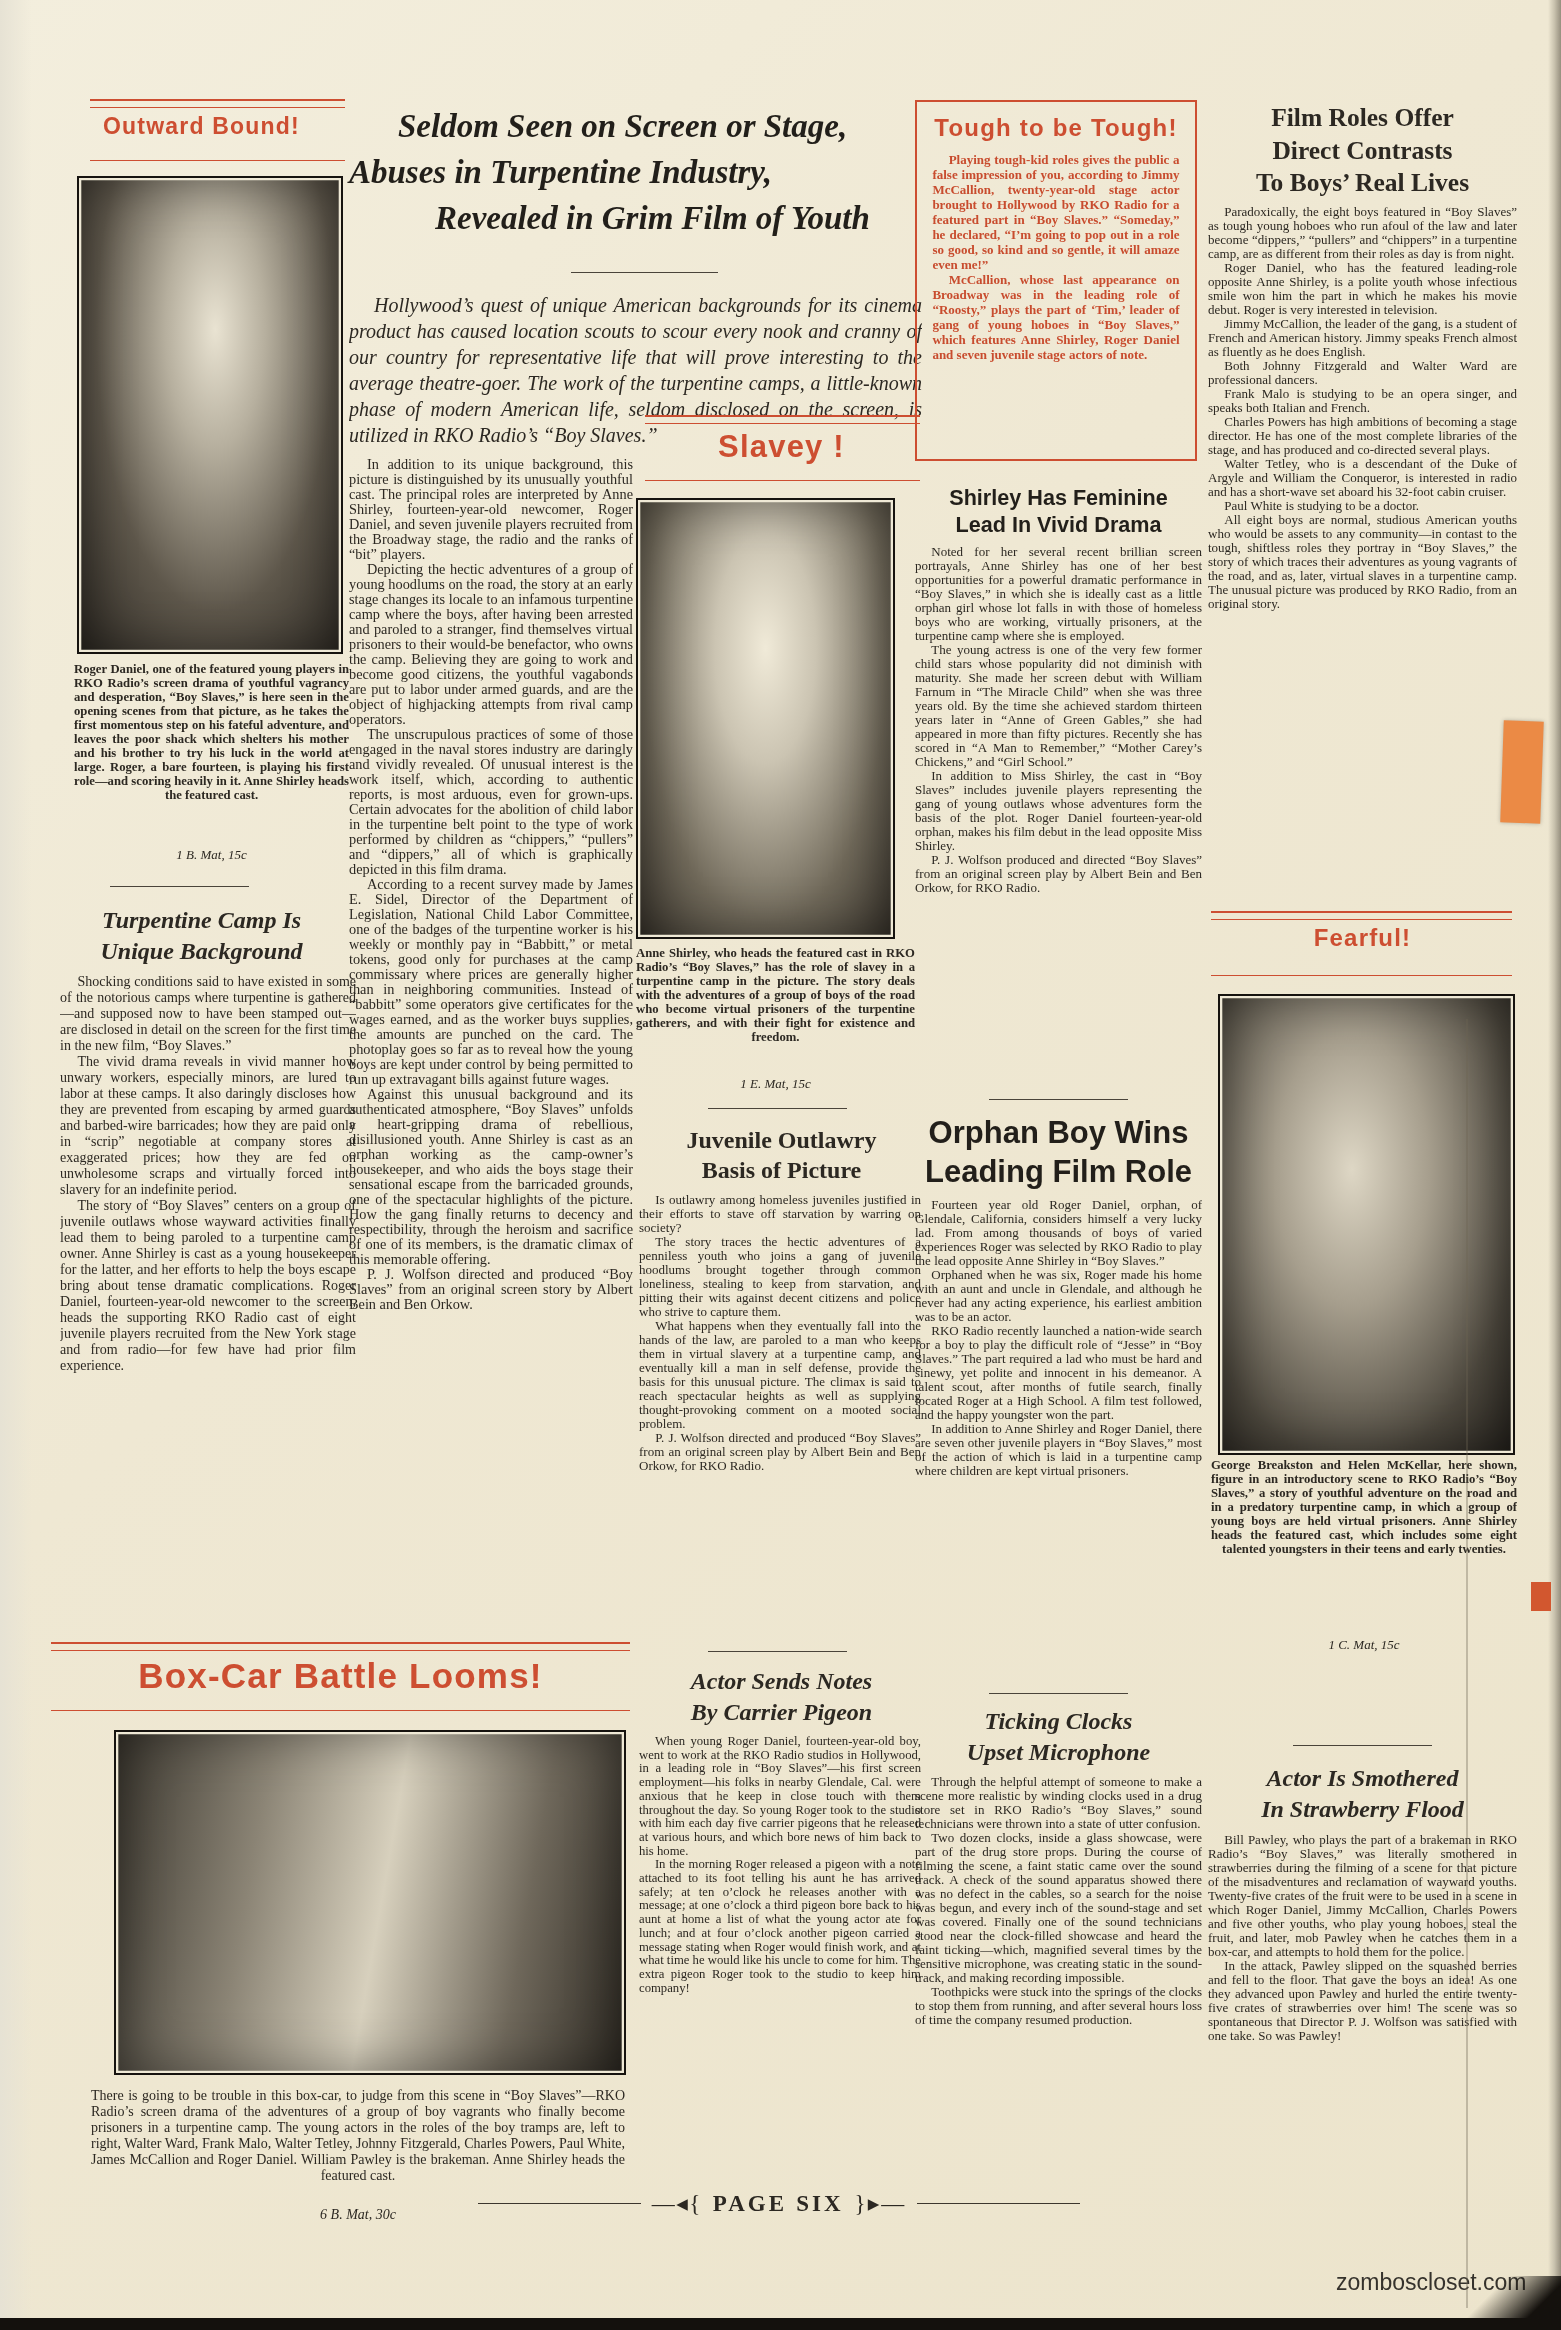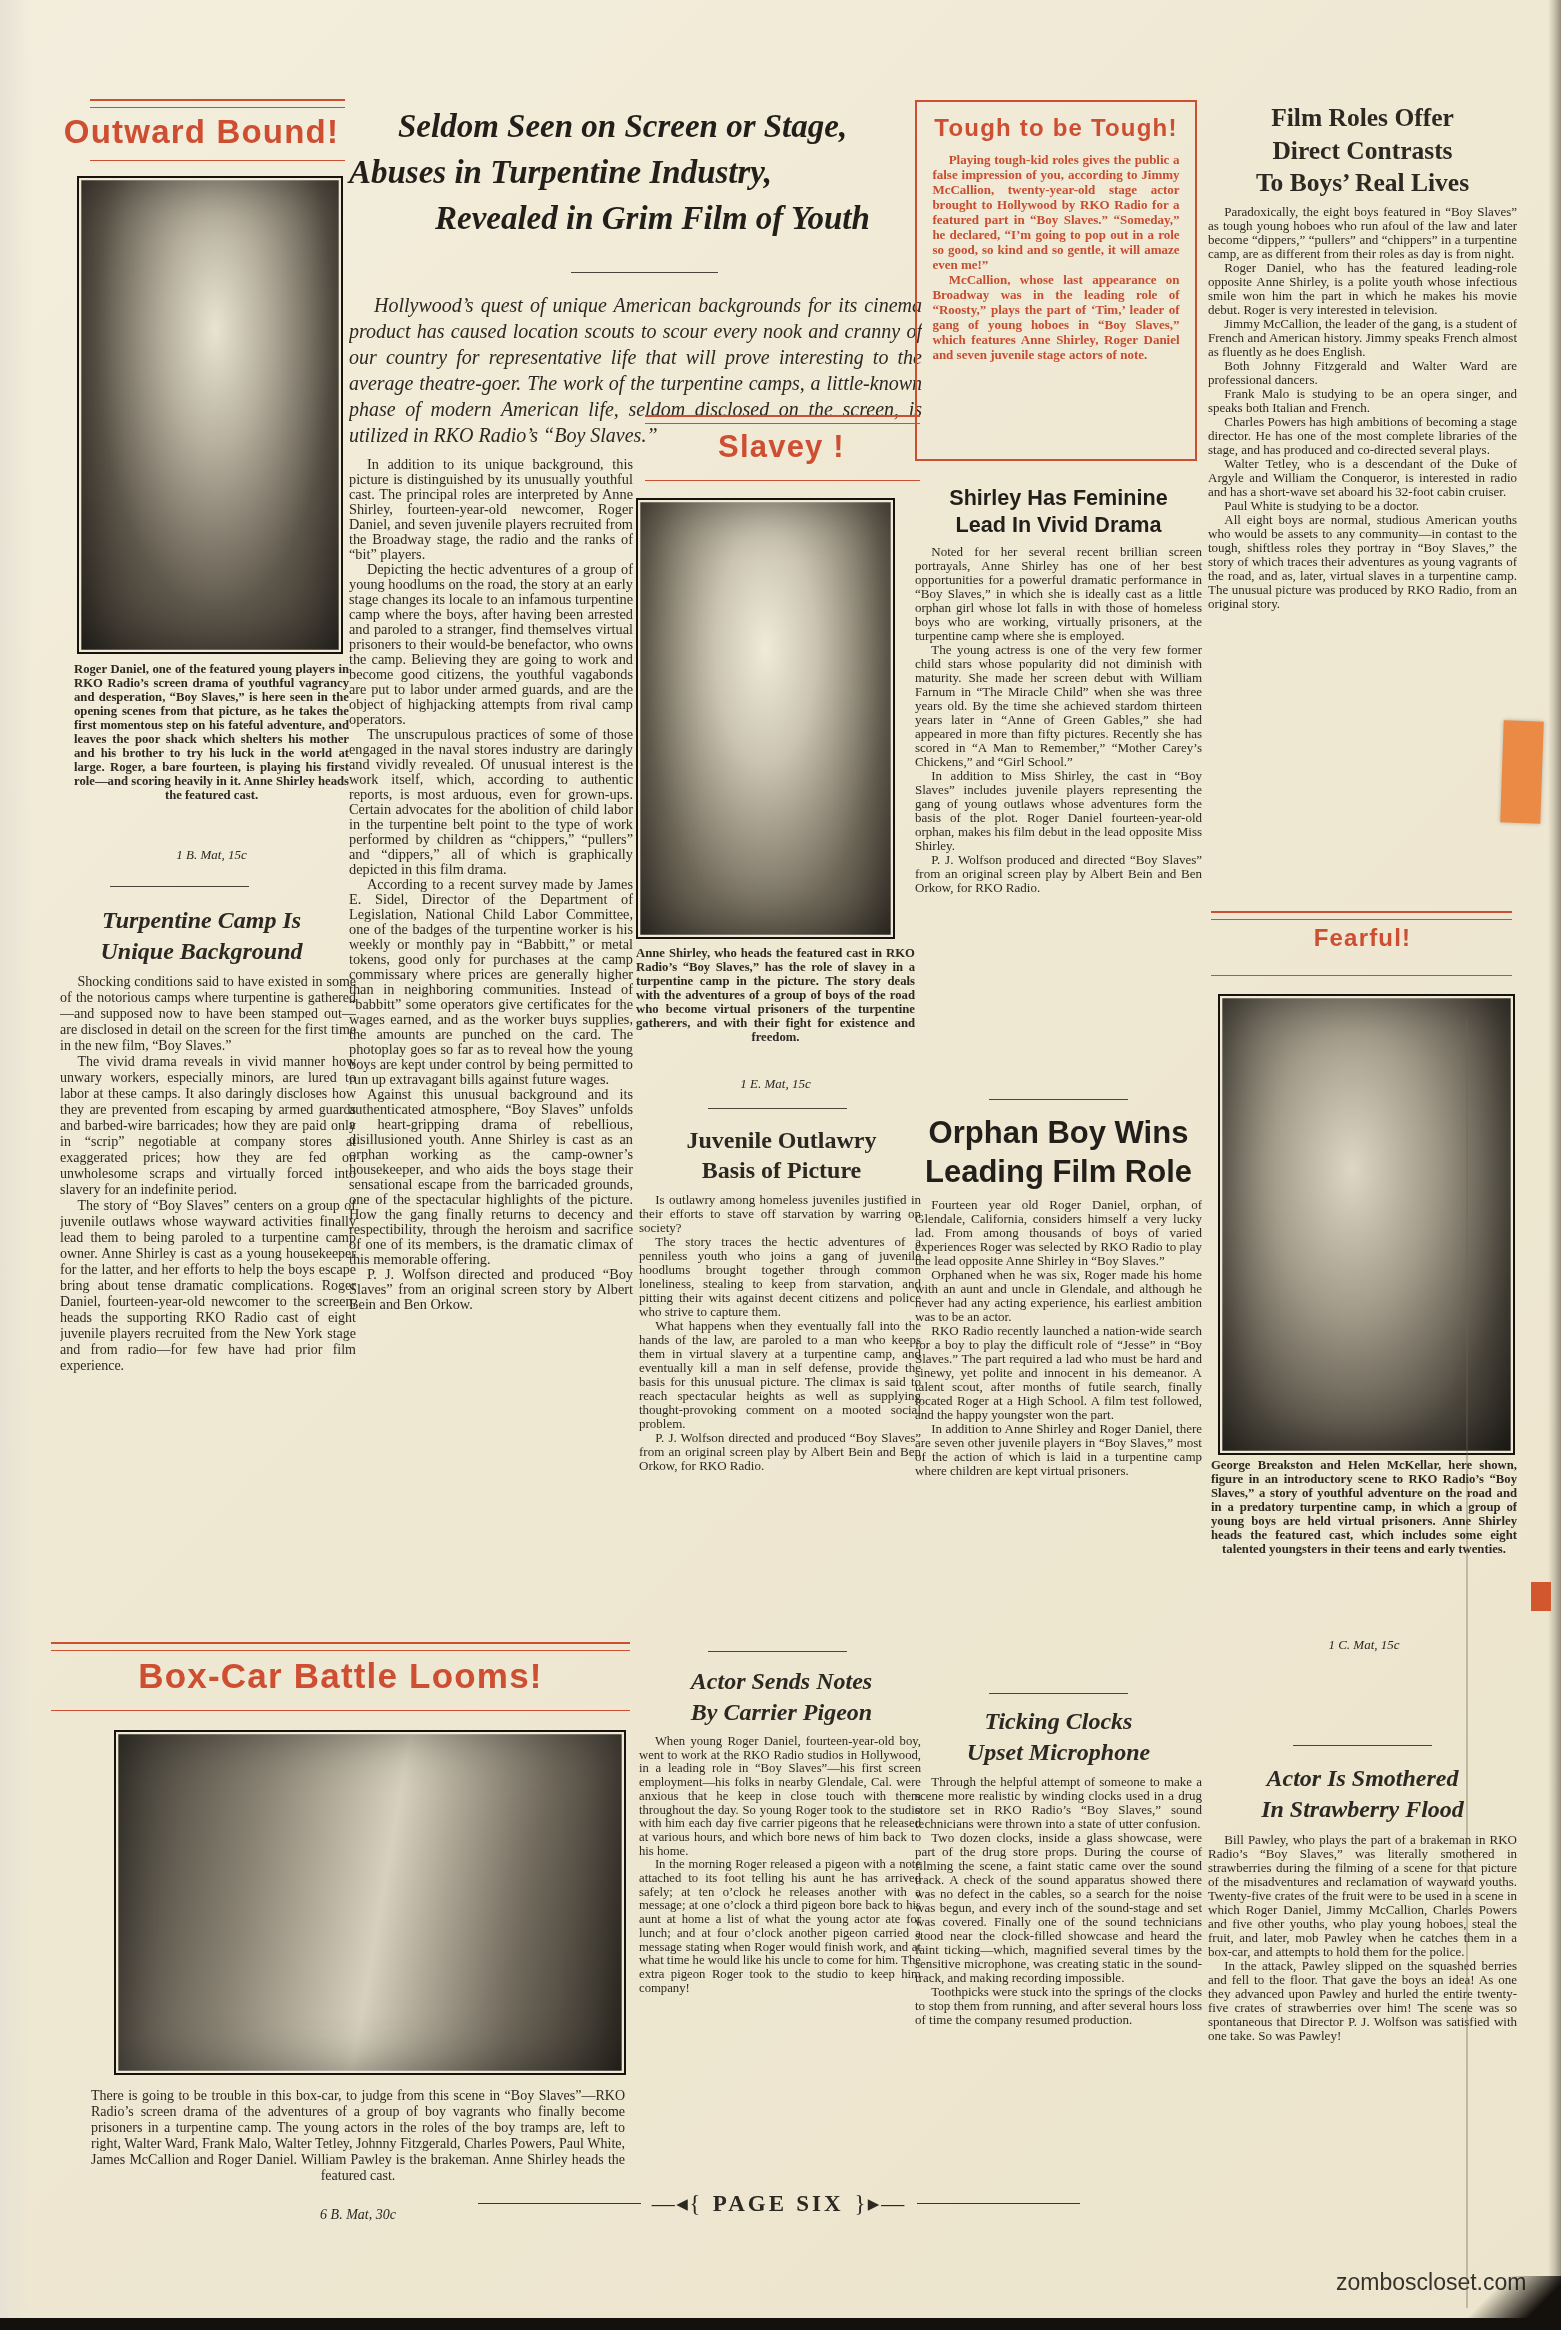--- a/index.html
+++ b/index.html
@@ -51,21 +51,21 @@
   .tape{left:1502px;top:721px;width:40px;height:102px;background:#eb8a45;transform:rotate(2deg);box-shadow:0 0 4.6px rgba(0,0,0,.25);}
   .tape-small{left:1531px;top:1582px;width:20px;height:29px;background:#d2572f;}
   .watermark{font-family:"Liberation Sans",sans-serif;color:#35322c;font-size:23px;}
 </style>
 </head>
 <body>
 
 <div class="page">
 
   <div class="abs dblrule" style="left:90px;top:99px;width:255px;"></div>
-  <div class="abs red-head" style="left:48px;top:113px;width:307px;font-size:33px;">Outward Bound!</div>
+  <div class="abs red-head" style="left:48px;top:113px;width:307px;font-size:23px;">Outward Bound!</div>
   <div class="abs sglrule" style="left:90px;top:160px;width:255px;"></div>
   <div class="abs photo" style="left:77px;top:176px;width:262px;height:474px;background:radial-gradient(ellipse at 52% 32%, #e9e3d2 0%, #b6af9e 26%, #5e574b 62%, #2c2822 100%);"></div>
   <div class="abs caption" style="left:74px;top:662px;width:275px;height:182px;font-size:12.7px;line-height:14px;overflow:hidden;">Roger Daniel, one of the featured young players in RKO Radio’s screen drama of youthful vagrancy and desperation, “Boy Slaves,” is here seen in the opening scenes from that picture, as he takes the first momentous step on his fateful adventure, and leaves the poor shack which shelters his mother and his brother to try his luck in the world at large. Roger, a bare fourteen, is playing his first role—and scoring heavily in it. Anne Shirley heads the featured cast.</div>
   <div class="abs mat" style="left:74px;top:847px;width:275px;font-size:13px;">1 B. Mat, 15c</div>
   <div class="abs divider" style="left:110px;top:886px;"></div>
 
   <div class="abs serif-head it" style="left:48px;top:907px;width:307px;font-size:24px;">Turpentine Camp Is</div>
   <div class="abs serif-head it" style="left:48px;top:938px;width:307px;font-size:24px;">Unique Background</div>
   <div class="abs flow body18" style="left:54px;top:974px;width:296px;height:617px;overflow:hidden;margin-left:6px;">
       <p>Shocking conditions said to have existed in some of the notorious camps where turpentine is gathered —and supposed now to have been stamped out— are disclosed in detail on the screen for the first time in the new film, “Boy Slaves.”</p>

